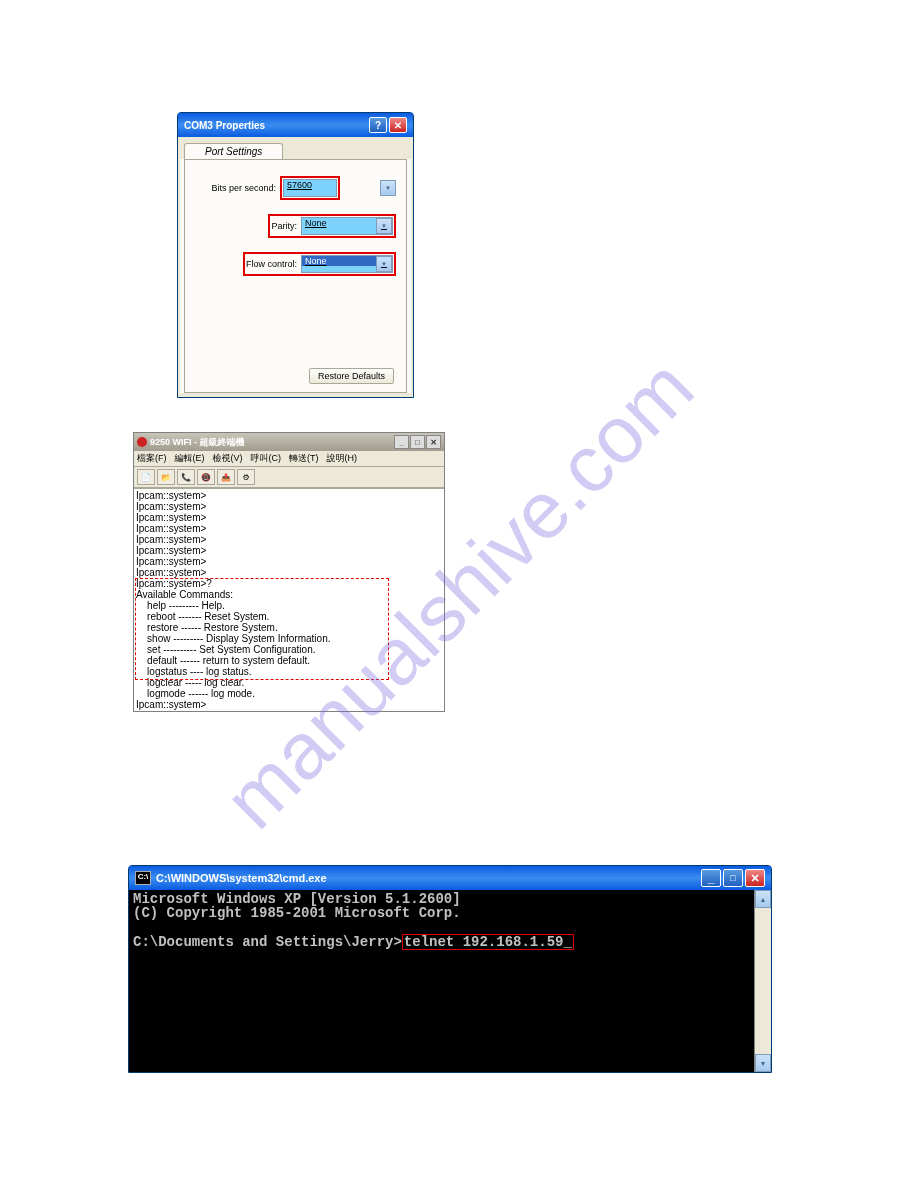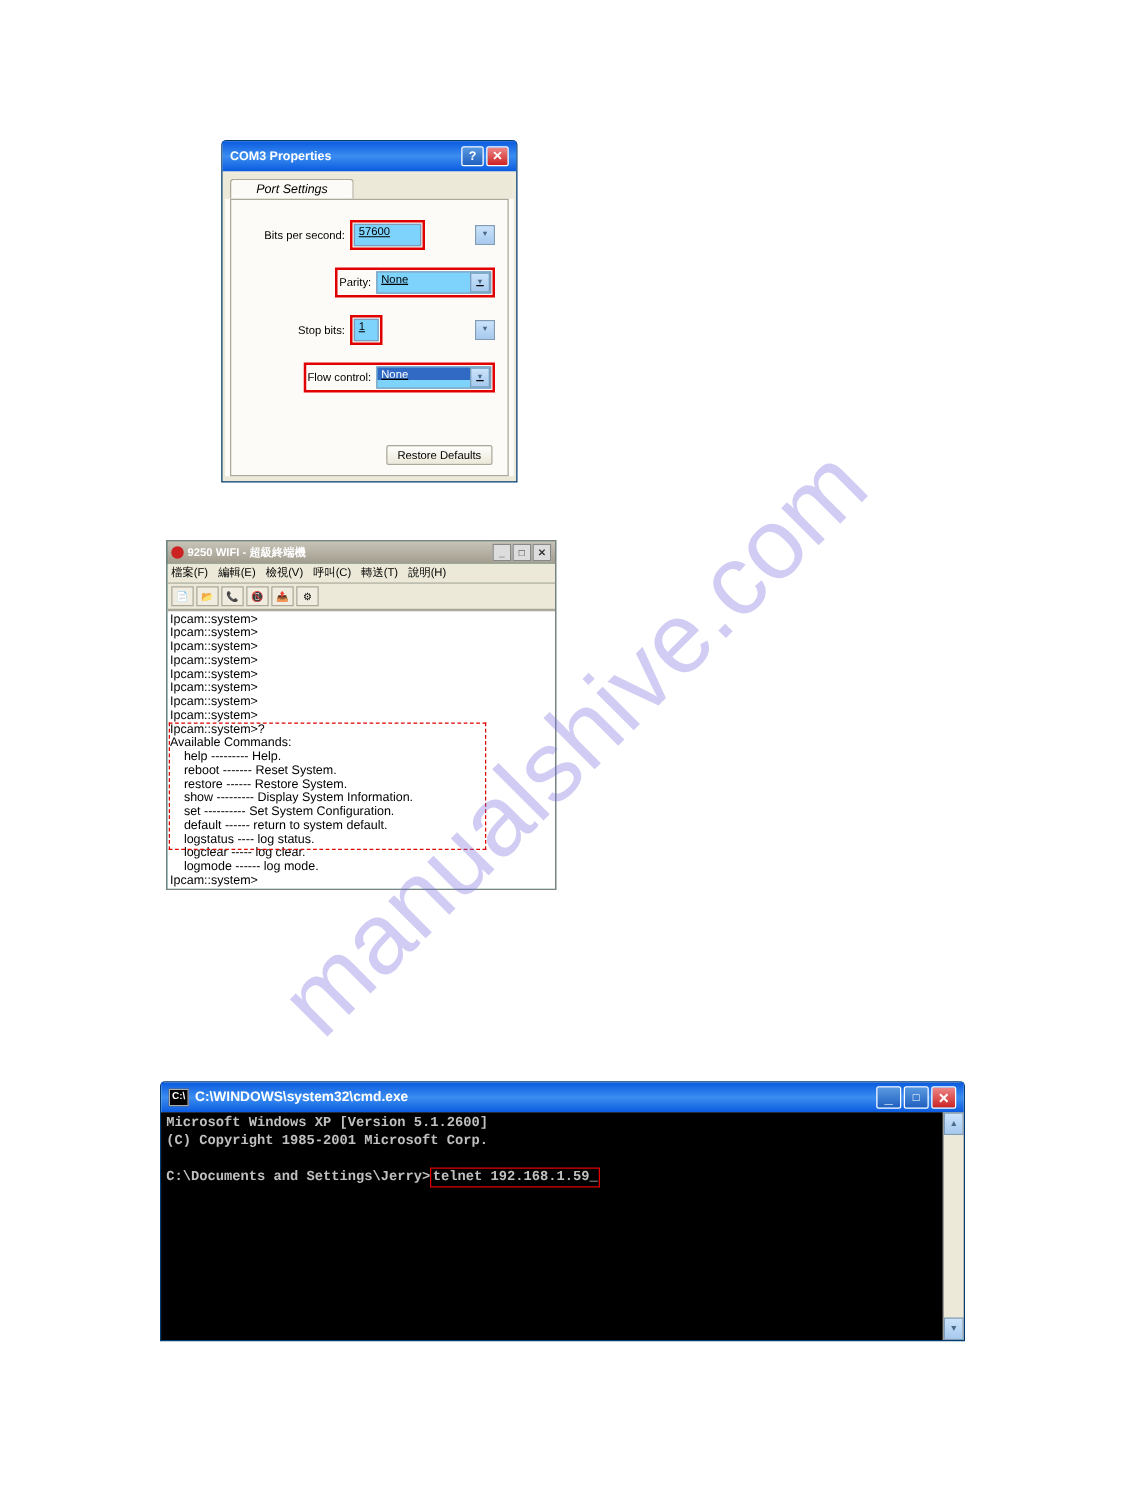--- a/index.html
+++ b/index.html
@@ -75,21 +75,21 @@
     border: 1px solid #aca899;
     border-bottom: none;
     padding: 2px 20px;
     font-size: 10px;
     border-radius: 3px 3px 0 0;
     font-style: italic;
   }
   .tab-panel {
     border: 1px solid #aca899;
     margin: 0 4px 4px 4px;
-    padding: 16px 10px 4px 10px;
+    padding: 16px 10px 16px 10px;
     background: #fcfbf7;
     height: 200px;
     position: relative;
   }
   .form-row {
     display: flex;
     align-items: center;
     justify-content: flex-end;
     margin-bottom: 14px;
     gap: 4px;
@@ -277,21 +277,21 @@
   }
   .cmd-min { background: linear-gradient(#5a9ae0,#2060c0); color:#fff; font-size:12px; }
   .cmd-max { background: linear-gradient(#5a9ae0,#2060c0); color:#fff; font-size:9px; }
   .cmd-close { background: linear-gradient(#e88,#c22); color:#fff; font-size:11px; }
   .cmd-body-wrap { display:flex; background:#000; }
   .cmd-body {
     flex:1;
     background: #000;
     color: #c0c0c0;
     font-family: "Courier New", monospace;
-    font-size: 11px;
+    font-size: 14px;
     font-weight: bold;
     line-height: 14px;
     padding: 2px 4px;
     height: 178px;
     white-space: pre;
     position: relative;
   }
   .cmd-scroll {
     width: 16px;
     background: #ece9d8;
@@ -342,30 +342,20 @@
       <div class="form-row">
         <div class="redbox redbox-row">
           <div class="form-label">Parity:</div>
           <div class="combo" style="width:90px">
             <div class="combo-value">None</div>
             <div class="combo-arrow">▼</div>
           </div>
         </div>
       </div>
       <div class="form-row">
-        <div class="form-label">Stop bits:</div>
-        <div class="redbox">
-          <div class="combo" style="width:18px">
-            <div class="combo-value">1</div>
-          </div>
-        </div>
-        <div style="display:flex;width:66px"></div>
-        <div class="combo-arrow">▼</div>
-      </div>
-      <div class="form-row">
         <div class="redbox redbox-row">
           <div class="form-label">Flow control:</div>
           <div class="combo selected-combo" style="width:90px">
             <div class="combo-value">None</div>
             <div class="combo-arrow">▼</div>
           </div>
         </div>
       </div>
       <div class="restore-btn">Restore Defaults</div>
     </div>

